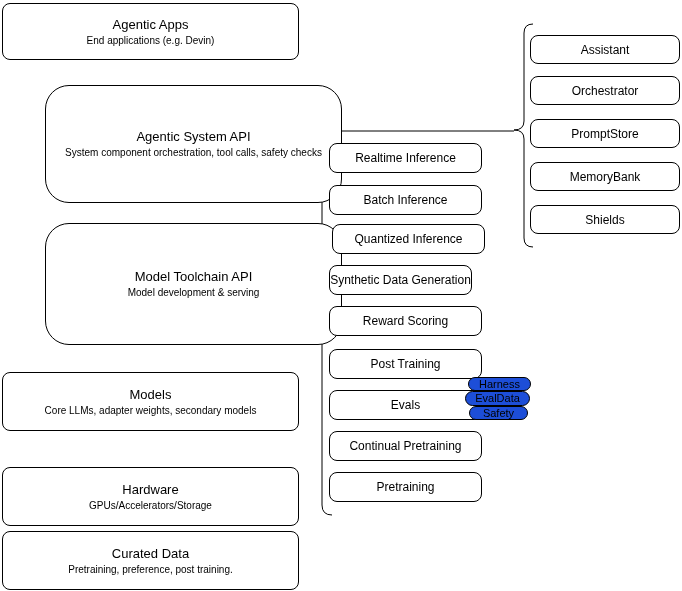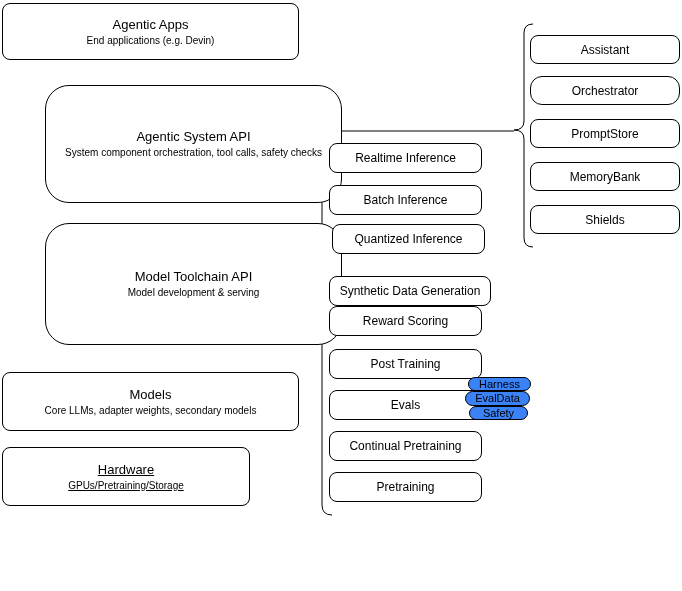--- a/index.html
+++ b/index.html
@@ -44,21 +44,21 @@
     margin-top: 2px;
     white-space: nowrap;
   }
   .leaf {
     font-size: 12px;
     white-space: nowrap;
   }
   .pill {
     position: absolute;
     box-sizing: border-box;
-    background: #3b82f6;
+    background: #1d4ed8;
     border: 1px solid #000000;
     border-radius: 8px;
     font-size: 11px;
     line-height: 1;
     display: flex;
     align-items: center;
     justify-content: center;
     white-space: nowrap;
     z-index: 3;
   }
@@ -89,36 +89,40 @@
   <div class="node r24" style="left:2px; top:223px; width:297px; height:122px;">
     <div class="title">Model Toolchain API</div>
     <div class="subtitle">Model development &amp; serving</div>
   </div>
 
   <div class="node r8" style="left:2px; top:372px; width:297px; height:59px;">
     <div class="title">Models</div>
     <div class="subtitle">Core LLMs, adapter weights, secondary models</div>
   </div>
 
-  <div class="node r8" style="left:2px; top:447px; width:248px; height:59px;text-decoration:underline;">
+  <div class="node r8" style="left:2px; top:467px; width:297px; height:59px;">
     <div class="title">Hardware</div>
-    <div class="subtitle">GPUs/Pretraining/Storage</div>
+    <div class="subtitle">GPUs/Accelerators/Storage</div>
   </div>
 
+  <div class="node r8" style="left:2px; top:531px; width:297px; height:59px;">
+    <div class="title">Curated Data</div>
+    <div class="subtitle">Pretraining, preference, post training.</div>
+  </div>
 
   <div class="node r8 leaf" style="left:329px; top:143px; width:153px; height:30px;">
     <span>Realtime Inference</span>
   </div>
   <div class="node r8 leaf" style="left:329px; top:185px; width:153px; height:30px;">
     <span>Batch Inference</span>
   </div>
   <div class="node r8 leaf" style="left:332px; top:224px; width:153px; height:30px;">
     <span>Quantized Inference</span>
   </div>
-  <div class="node r8 leaf" style="left:329px; top:276px; width:162px; height:30px;">
+  <div class="node r8 leaf" style="left:329px; top:265px; width:143px; height:30px;">
     <span>Synthetic Data Generation</span>
   </div>
   <div class="node r8 leaf" style="left:329px; top:306px; width:153px; height:30px;">
     <span>Reward Scoring</span>
   </div>
   <div class="node r8 leaf" style="left:329px; top:349px; width:153px; height:30px;">
     <span>Post Training</span>
   </div>
   <div class="node r8 leaf" style="left:329px; top:390px; width:153px; height:30px;">
     <span>Evals</span>
@@ -136,21 +140,21 @@
   <div class="pill" style="left:465px; top:391px; width:65px; height:15px;">
     <span>EvalData</span>
   </div>
   <div class="pill" style="left:469px; top:406px; width:59px; height:14px;">
     <span>Safety</span>
   </div>
 
   <div class="node r8 leaf" style="left:530px; top:35px; width:150px; height:29px;">
     <span>Assistant</span>
   </div>
-  <div class="node r8 leaf" style="left:530px; top:76px; width:150px; height:29px;border-radius:12px;">
+  <div class="node r8 leaf" style="left:530px; top:76px; width:150px; height:29px;">
     <span>Orchestrator</span>
   </div>
   <div class="node r8 leaf" style="left:530px; top:119px; width:150px; height:29px;">
     <span>PromptStore</span>
   </div>
   <div class="node r8 leaf" style="left:530px; top:162px; width:150px; height:29px;">
     <span>MemoryBank</span>
   </div>
   <div class="node r8 leaf" style="left:530px; top:205px; width:150px; height:29px;">
     <span>Shields</span>

